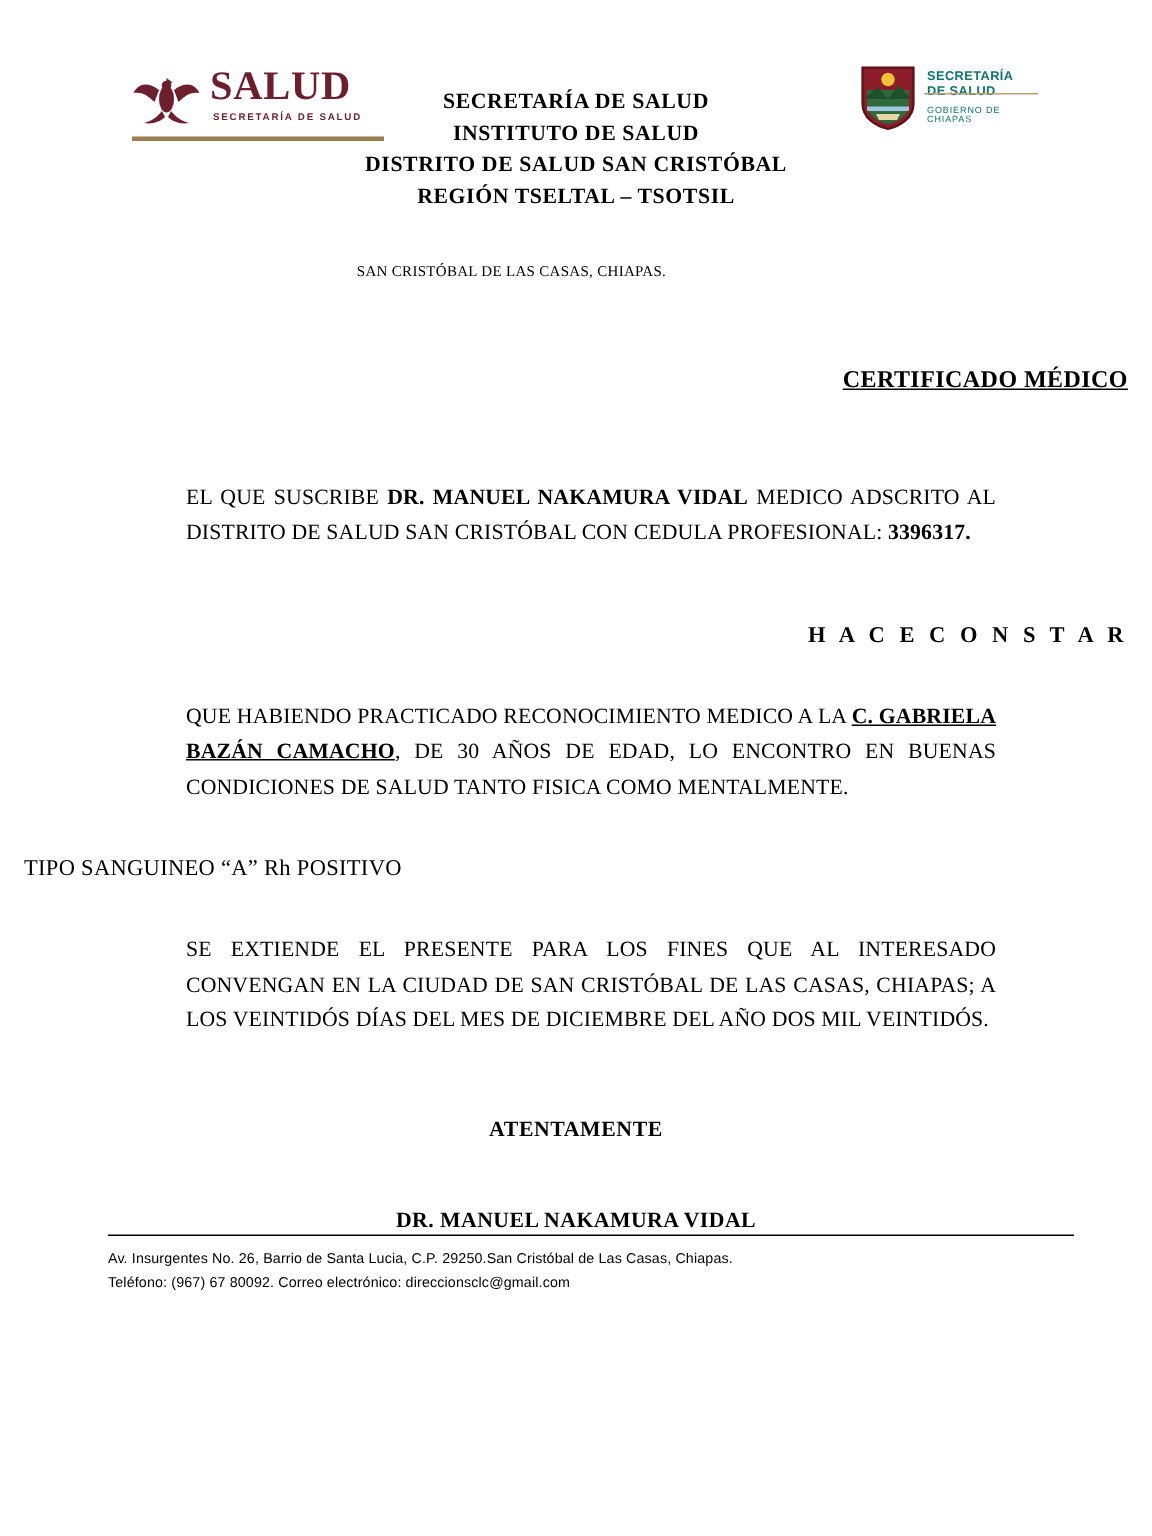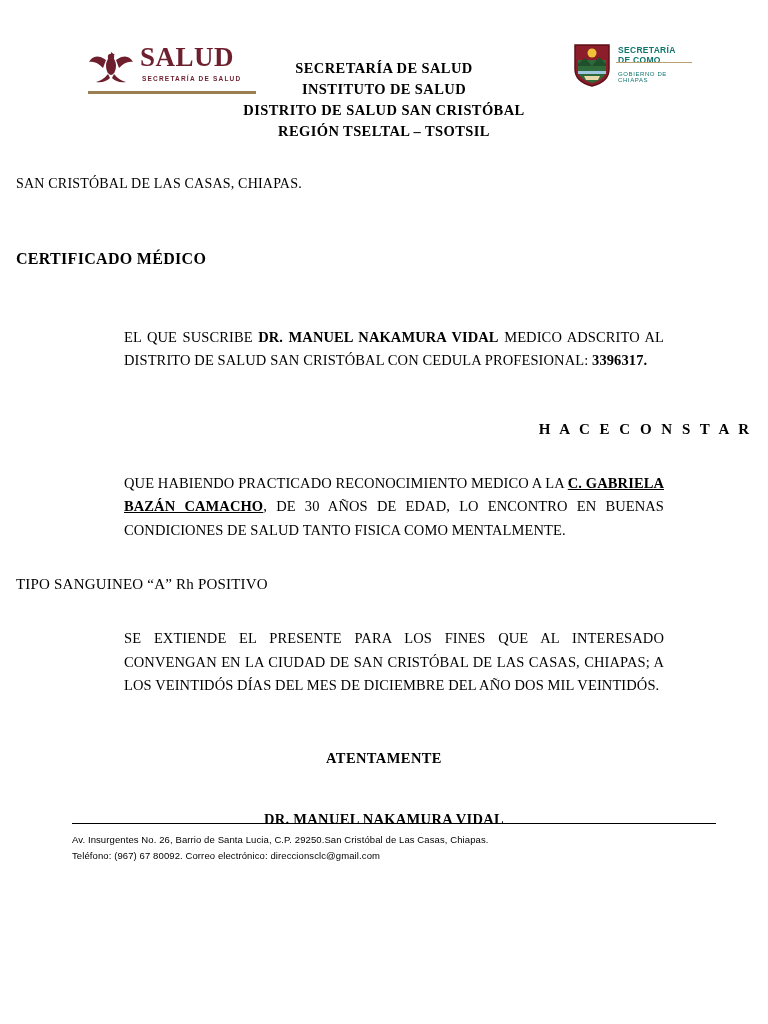--- a/index.html
+++ b/index.html
@@ -113,30 +113,31 @@
     position: absolute;
     left: 44px;
     top: 20px;
     width: 76px;
     height: 1px;
     background: #b9a06e;
   }
 
   
   .city-line {
-    text-align: left;
+    text-align: center;
     margin: 28px 86px 0 0;
-    font-size: 14px;
+    font-size: 10px;
     letter-spacing: .2px;
   }
   .doc-title {
-    text-align: left;
+    text-align: right;
     margin-top: 58px;
     font-size: 16px;
     font-weight: bold;
+    text-decoration: underline;
     letter-spacing: .3px;
   }
   .para {
     margin: 0 88px 0 108px;
     text-align: justify;
     font-size: 14.5px;
     line-height: 1.62;
     letter-spacing: .1px;
   }
   .p1 { margin-top: 58px; }
@@ -231,21 +232,21 @@
       <svg class="shield" viewBox="0 0 40 46">
         <path d="M3 3 H37 V27 C37 37 28 42 20 44 C12 42 3 37 3 27 Z" fill="#8c1d2a" stroke="#5c1018" stroke-width="1.5"></path>
         <path d="M6 18 H34 V27 C34 35 27 39 20 41 C13 39 6 35 6 27 Z" fill="#2f6b3a"></path>
         <path d="M6 22 L13 16 L20 24 L27 15 L34 22 V24 H6 Z" fill="#1f4f2b"></path>
         <circle cx="20" cy="11" r="4.5" fill="#f0c23a"></circle>
         <rect x="6" y="29" width="28" height="3" fill="#9ec6e0"></rect>
         <path d="M12 34 H28 L26 38 H14 Z" fill="#e8d7a8"></path>
       </svg>
       <div class="chiapas-txt">
         <div class="l1">SECRETARÍA</div>
-        <div class="l2">DE COMO</div>
+        <div class="l2">DE SALUD</div>
         <div class="l3">GOBIERNO DE CHIAPAS</div>
       </div>
       <div class="chiapas-rule"></div>
     </div>
   </div>
 
   <div class="city-line">SAN CRISTÓBAL DE LAS CASAS, CHIAPAS.</div>
 
   <div class="doc-title">CERTIFICADO MÉDICO</div>
 

